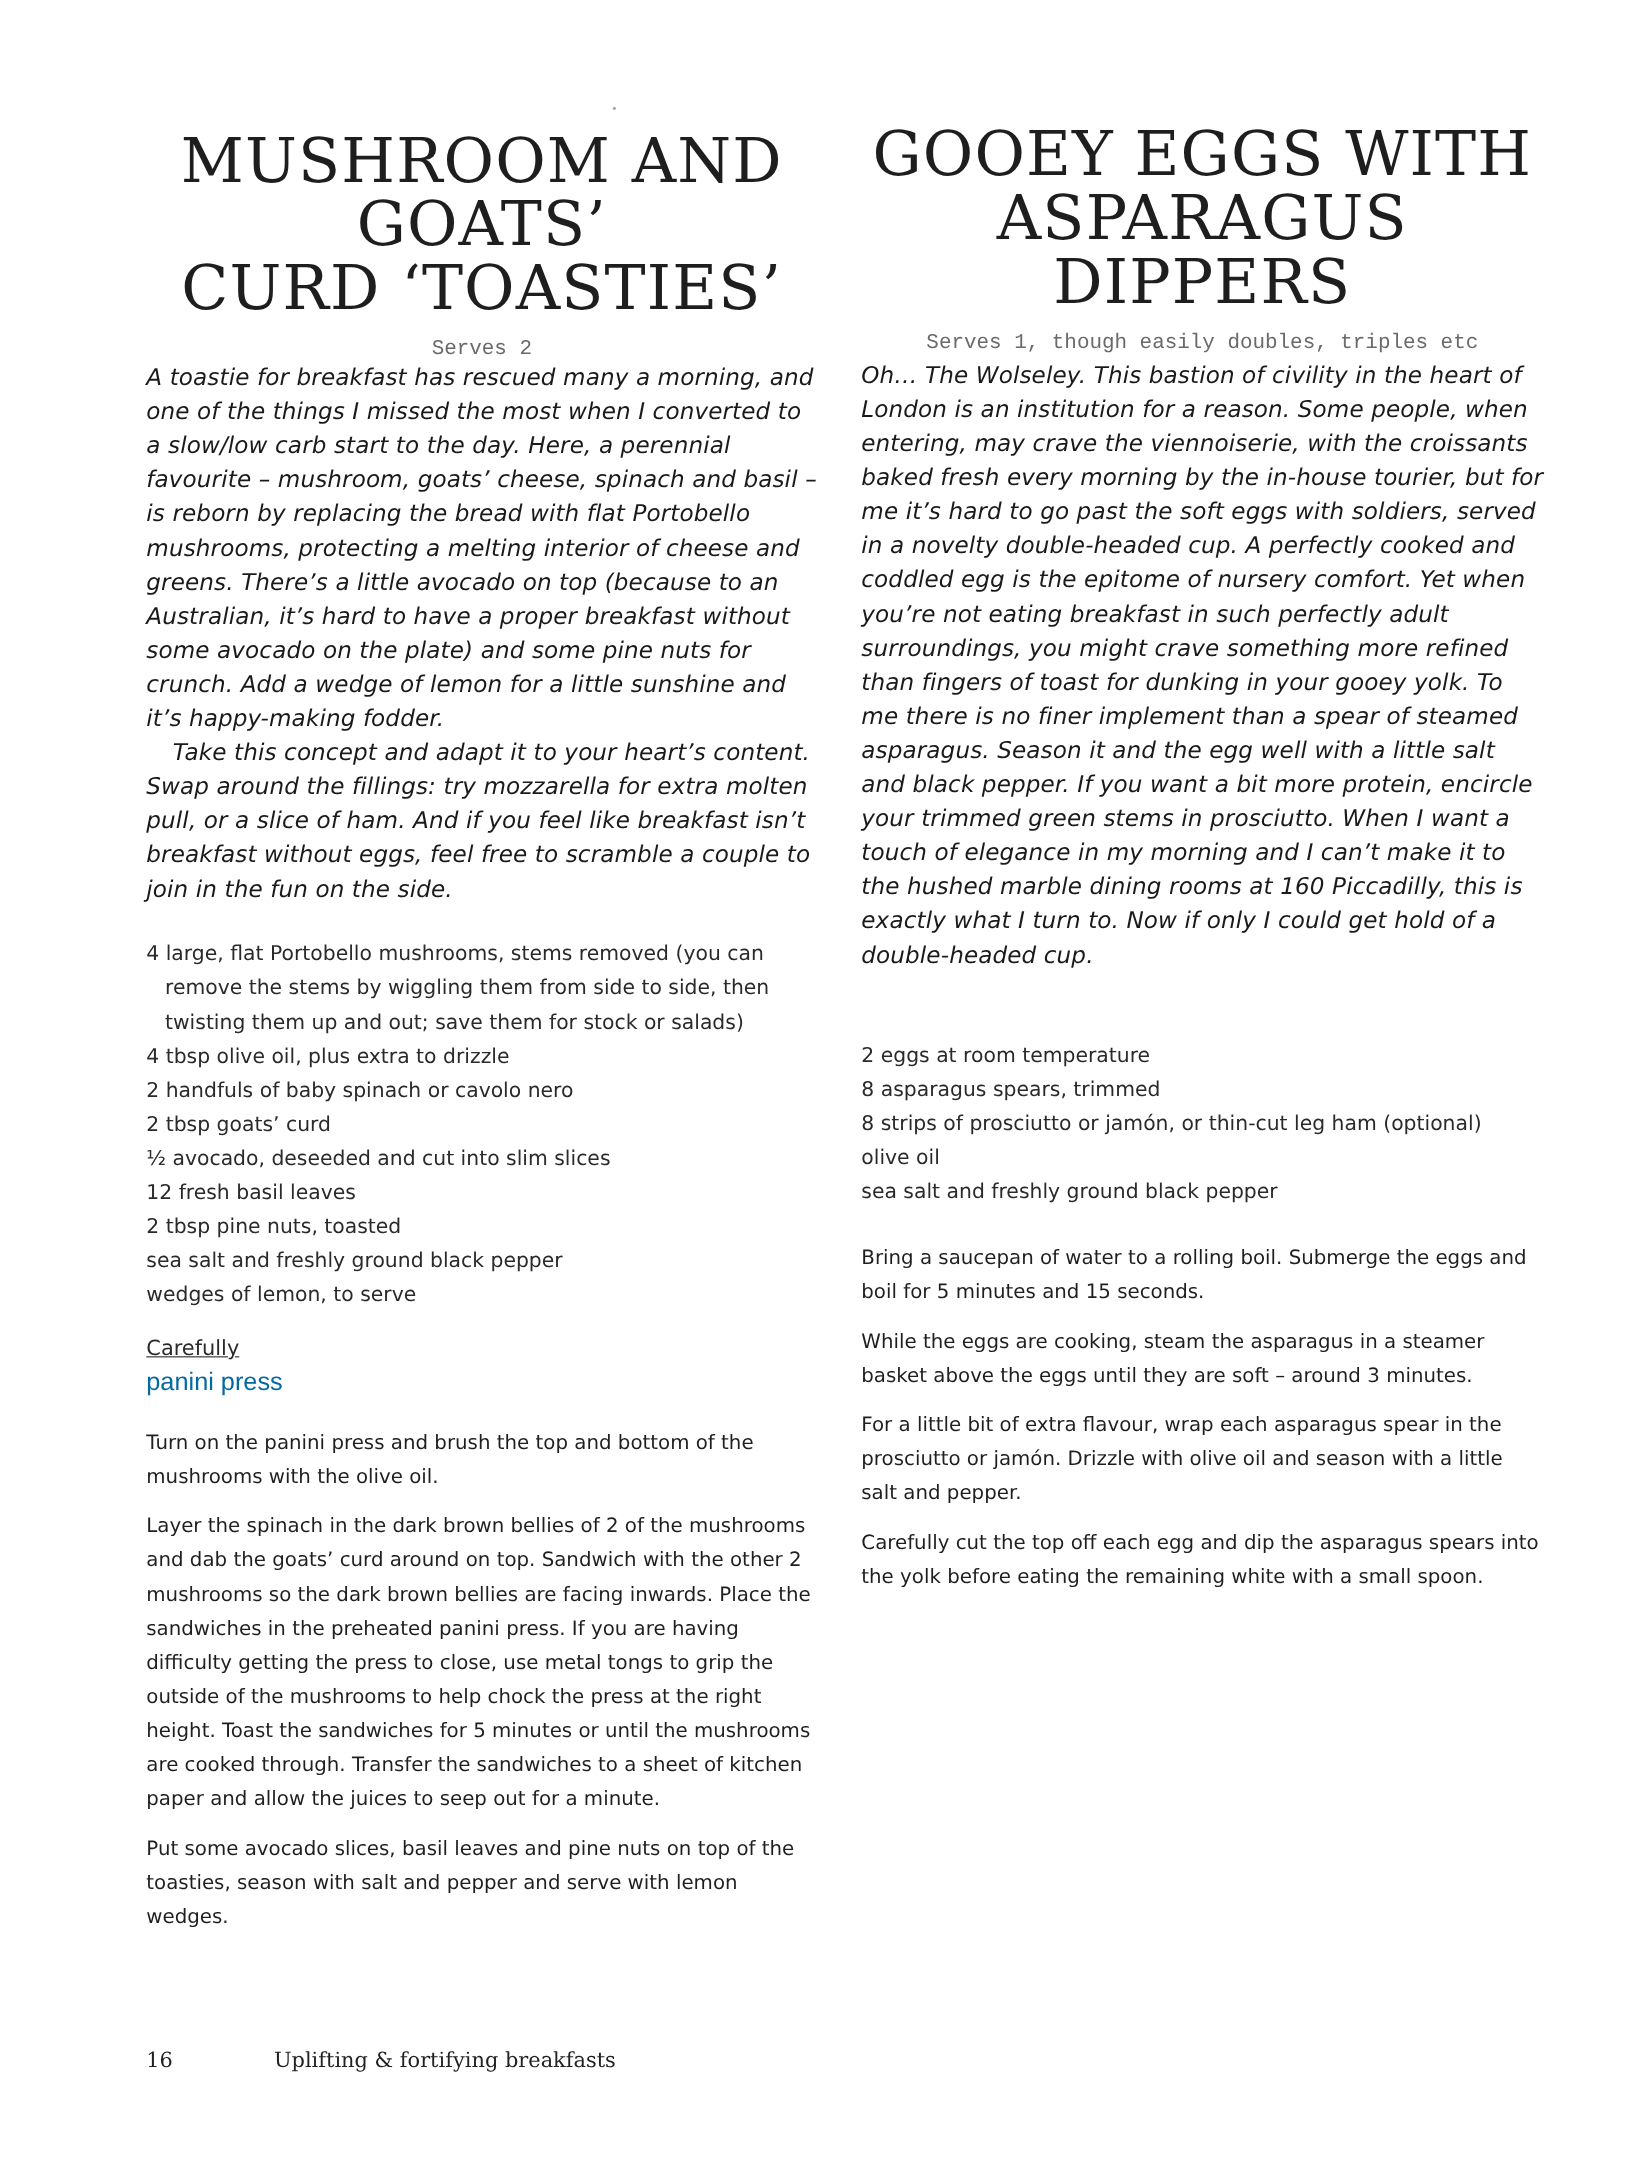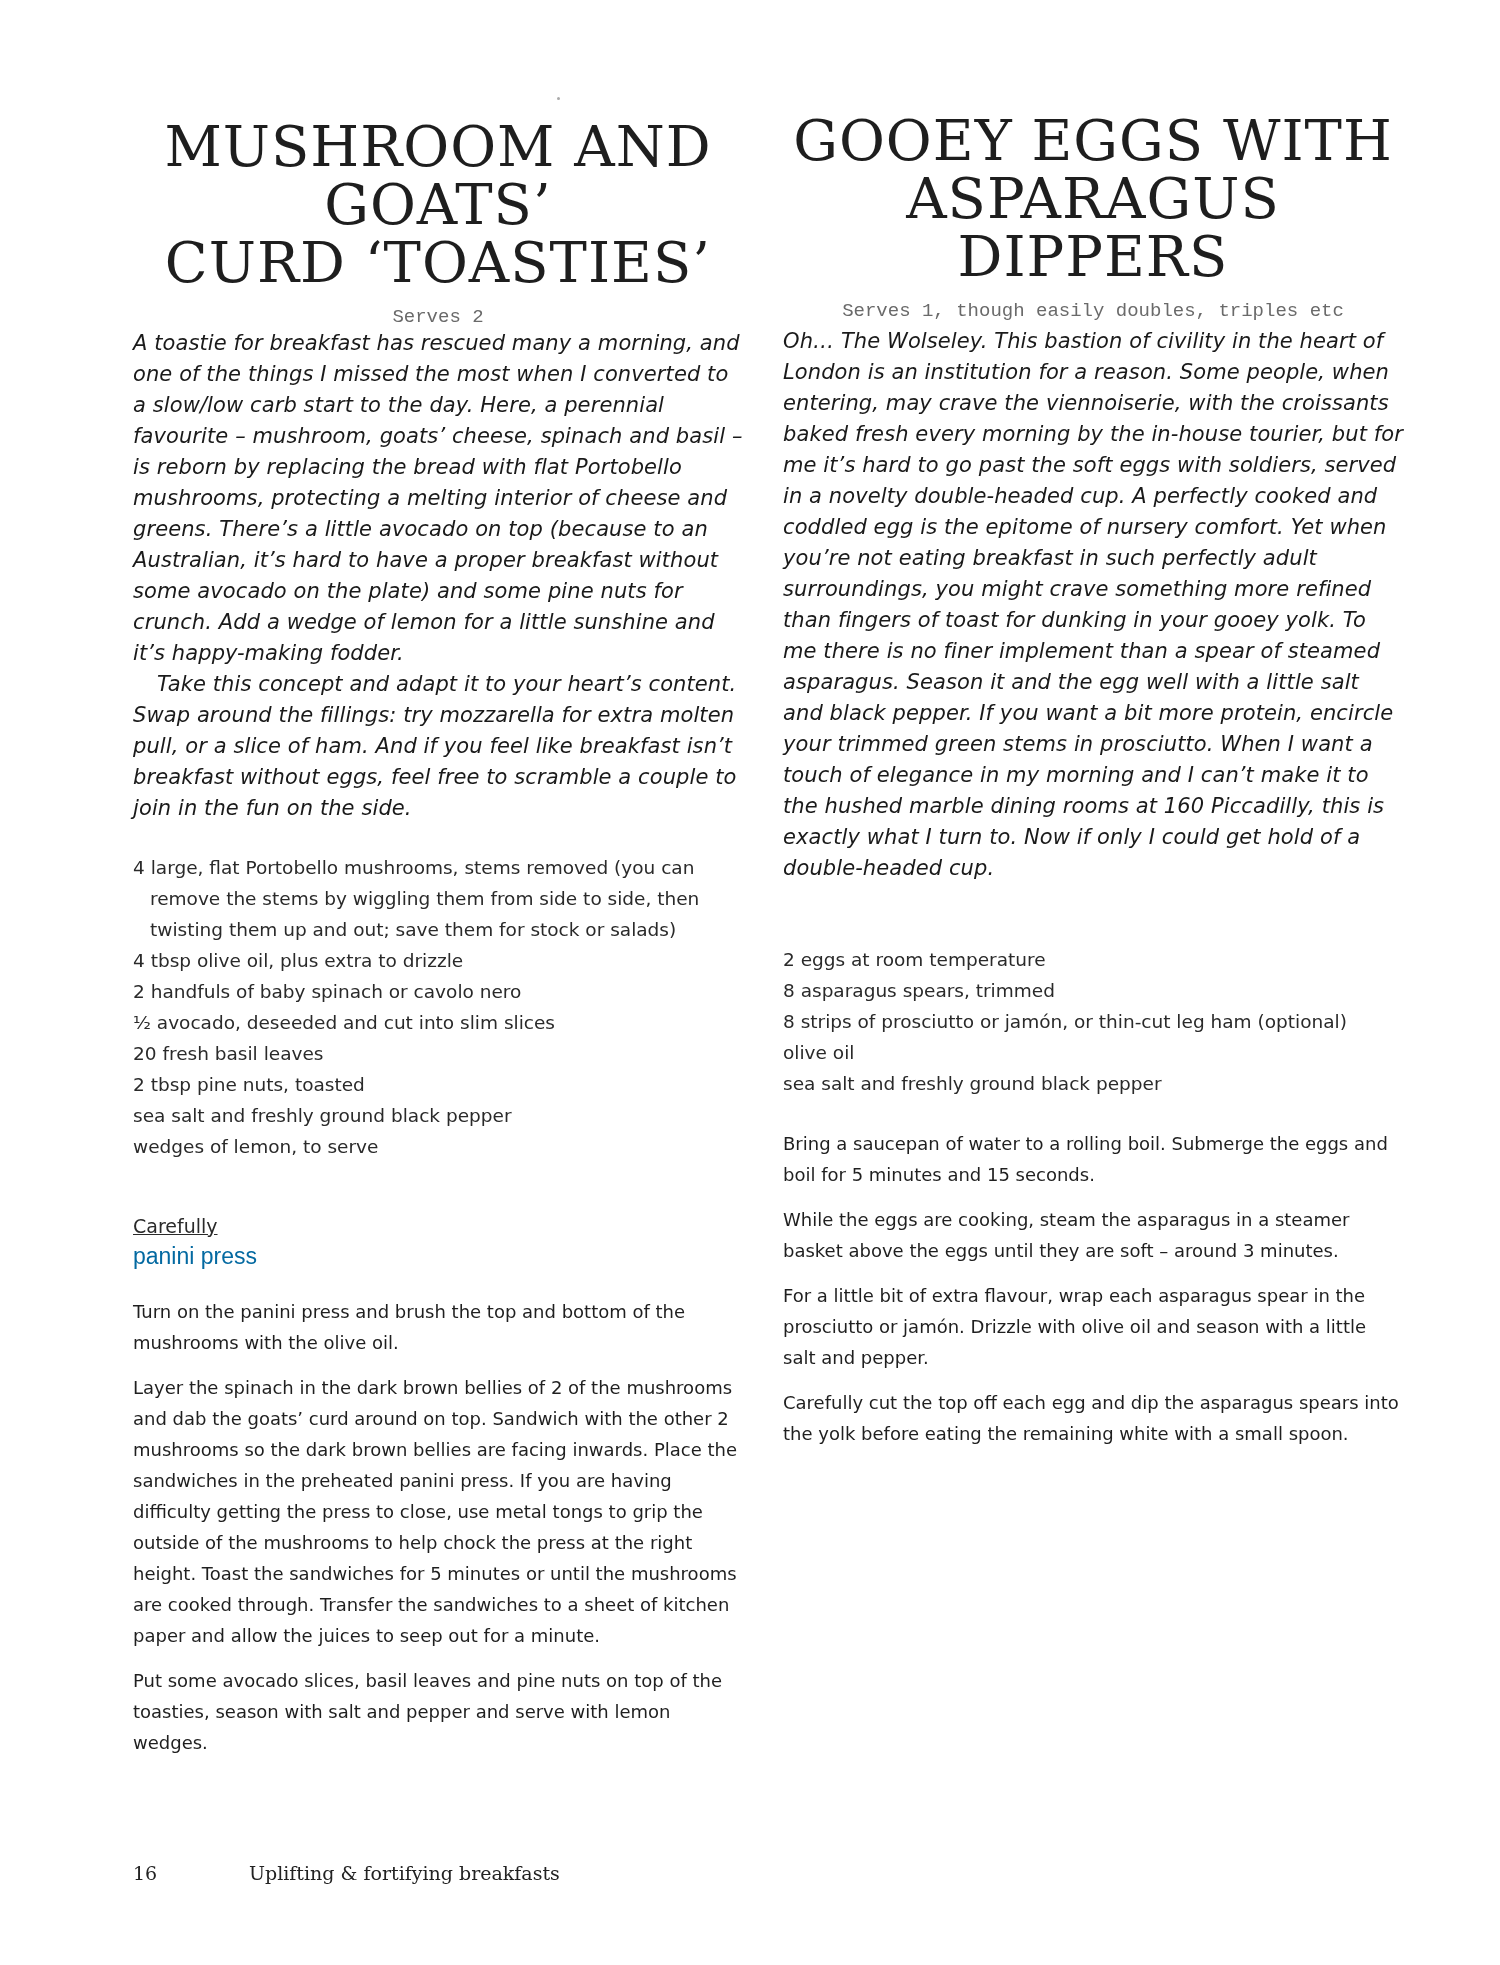--- a/index.html
+++ b/index.html
@@ -37,22 +37,23 @@
 
   <div class="intro" style="position:absolute; top:328px; left:0; width:610px;">
     <p>A toastie for breakfast has rescued many a morning, and one of the things I missed the most when I converted to a slow/low carb start to the day. Here, a perennial favourite – mushroom, goats’ cheese, spinach and basil – is reborn by replacing the bread with flat Portobello mushrooms, protecting a melting interior of cheese and greens. There’s a little avocado on top (because to an Australian, it’s hard to have a proper breakfast without some avocado on the plate) and some pine nuts for crunch. Add a wedge of lemon for a little sunshine and it’s happy-making fodder.</p>
     <p class="indent">Take this concept and adapt it to your heart’s content. Swap around the fillings: try mozzarella for extra molten pull, or a slice of ham. And if you feel like breakfast isn’t breakfast without eggs, feel free to scramble a couple to join in the fun on the side.</p>
   </div>
 
   <ul class="ingredients" style="position:absolute; top:852px; left:0; width:600px;">
     <li>4 large, flat Portobello mushrooms, stems removed (you can remove the stems by wiggling them from side to side, then twisting them up and out; save them for stock or salads)</li>
     <li>4 tbsp olive oil, plus extra to drizzle</li>
     <li>2 handfuls of baby spinach or cavolo nero</li>
+    <li>2 tbsp goats’ curd</li>
     <li>½ avocado, deseeded and cut into slim slices</li>
-    <li>20 fresh basil leaves</li>
+    <li>12 fresh basil leaves</li>
     <li>2 tbsp pine nuts, toasted</li>
     <li>sea salt and freshly ground black pepper</li>
     <li>wedges of lemon, to serve</li>
   </ul>
 
   <div style="position:absolute; top:1203px; left:0;">
     <div class="equip-head">Carefully</div>
     <div class="equip-item">panini press</div>
   </div>
 

